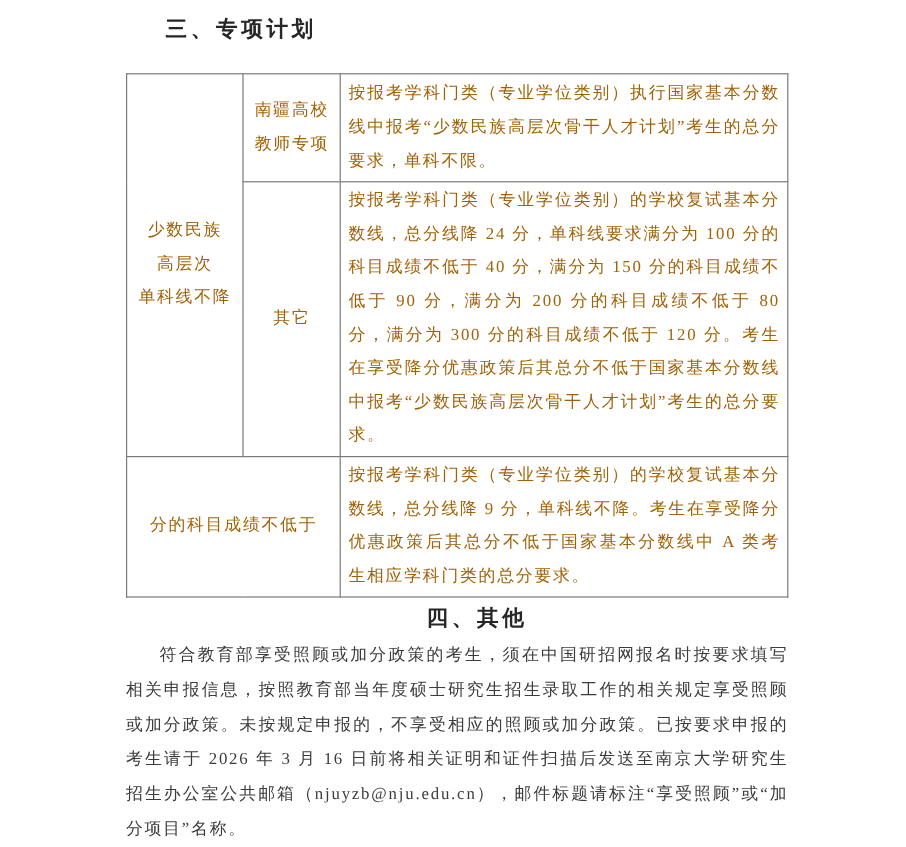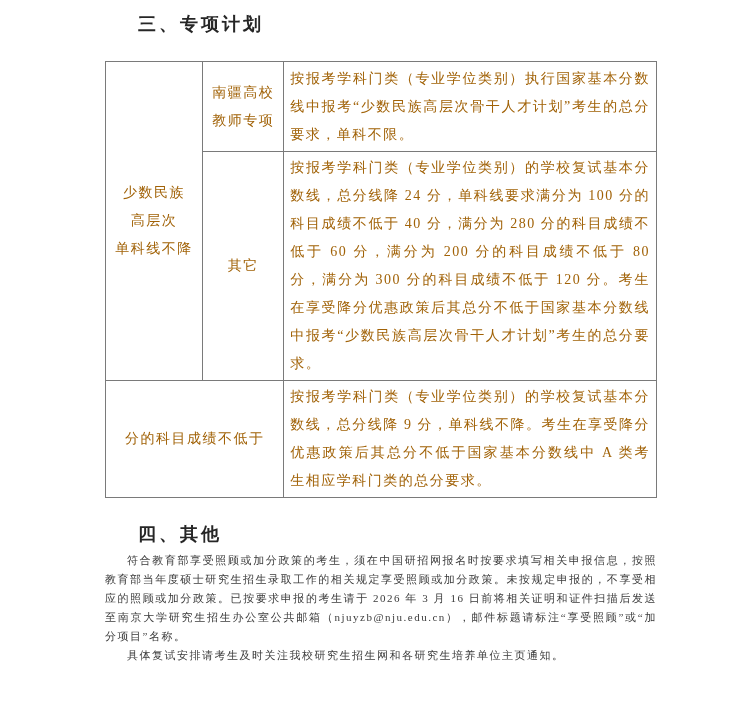--- a/index.html
+++ b/index.html
@@ -23,21 +23,22 @@
   }
   .section-heading {
     font-size: 18px;
     line-height: 22px;
     font-weight: bold;
     color: #262626;
     letter-spacing: 3px;
     margin: 0 0 0 33px;
   }
   .section-heading.second {
-    margin-top: 25px;
+    margin-top: 6px;
+    text-align: center;
   }
   table.policy-table {
     border-collapse: collapse;
     table-layout: fixed;
     width: 552px;
     margin-top: 26px;
   }
   table.policy-table td {
     border: 1px solid #7a7a7a;
     font-size: 14px;
@@ -54,22 +55,22 @@
   }
   td.cell-policy {
     text-align: justify;
     text-justify: inter-character;
     padding: 3px 6px 3px 8px;
   }
   tr.row-1 { height: 90px; }
   tr.row-2 { height: 190px; }
   tr.row-3 { height: 110px; }
   .body-paragraph {
-    font-size: 11px;
-    line-height: 19px;
+    font-size: 14px;
+    line-height: 29px;
     letter-spacing: 1.5px;
     text-align: justify;
     text-justify: inter-character;
     text-indent: 2em;
     color: #3b3b3b;
     margin: 0;
   }
   .body-paragraph.first {
     margin-top: 6px;
   }
@@ -86,21 +87,21 @@
       <tr class="row-1">
         <td class="cell-center" rowspan="2" style="width:97px;">少数民族
 高层次
 单科线不降</td>
         <td class="cell-center" style="width:81px;">南疆高校
 教师专项</td>
         <td class="cell-policy" style="width:372px;">按报考学科门类（专业学位类别）执行国家基本分数线中报考“少数民族高层次骨干人才计划”考生的总分要求，单科不限。</td>
       </tr>
       <tr class="row-2">
         <td class="cell-center">其它</td>
-        <td class="cell-policy">按报考学科门类（专业学位类别）的学校复试基本分数线，总分线降 24 分，单科线要求满分为 100 分的科目成绩不低于 40 分，满分为 280 分的科目成绩不低于 60 分，满分为 200 分的科目成绩不低于 80 分，满分为 300 分的科目成绩不低于 120 分。考生在享受降分优惠政策后其总分不低于国家基本分数线中报考“少数民族高层次骨干人才计划”考生的总分要求。</td>
+        <td class="cell-policy">按报考学科门类（专业学位类别）的学校复试基本分数线，总分线降 24 分，单科线要求满分为 100 分的科目成绩不低于 40 分，满分为 150 分的科目成绩不低于 90 分，满分为 200 分的科目成绩不低于 80 分，满分为 300 分的科目成绩不低于 120 分。考生在享受降分优惠政策后其总分不低于国家基本分数线中报考“少数民族高层次骨干人才计划”考生的总分要求。</td>
       </tr>
       <tr class="row-3">
         <td class="cell-center" colspan="2">分的科目成绩不低于</td>
         <td class="cell-policy">按报考学科门类（专业学位类别）的学校复试基本分数线，总分线降 9 分，单科线不降。考生在享受降分优惠政策后其总分不低于国家基本分数线中 A 类考生相应学科门类的总分要求。</td>
       </tr>
     </tbody>
   </table>
 
   <h2 class="section-heading second">四、其他</h2>
 

